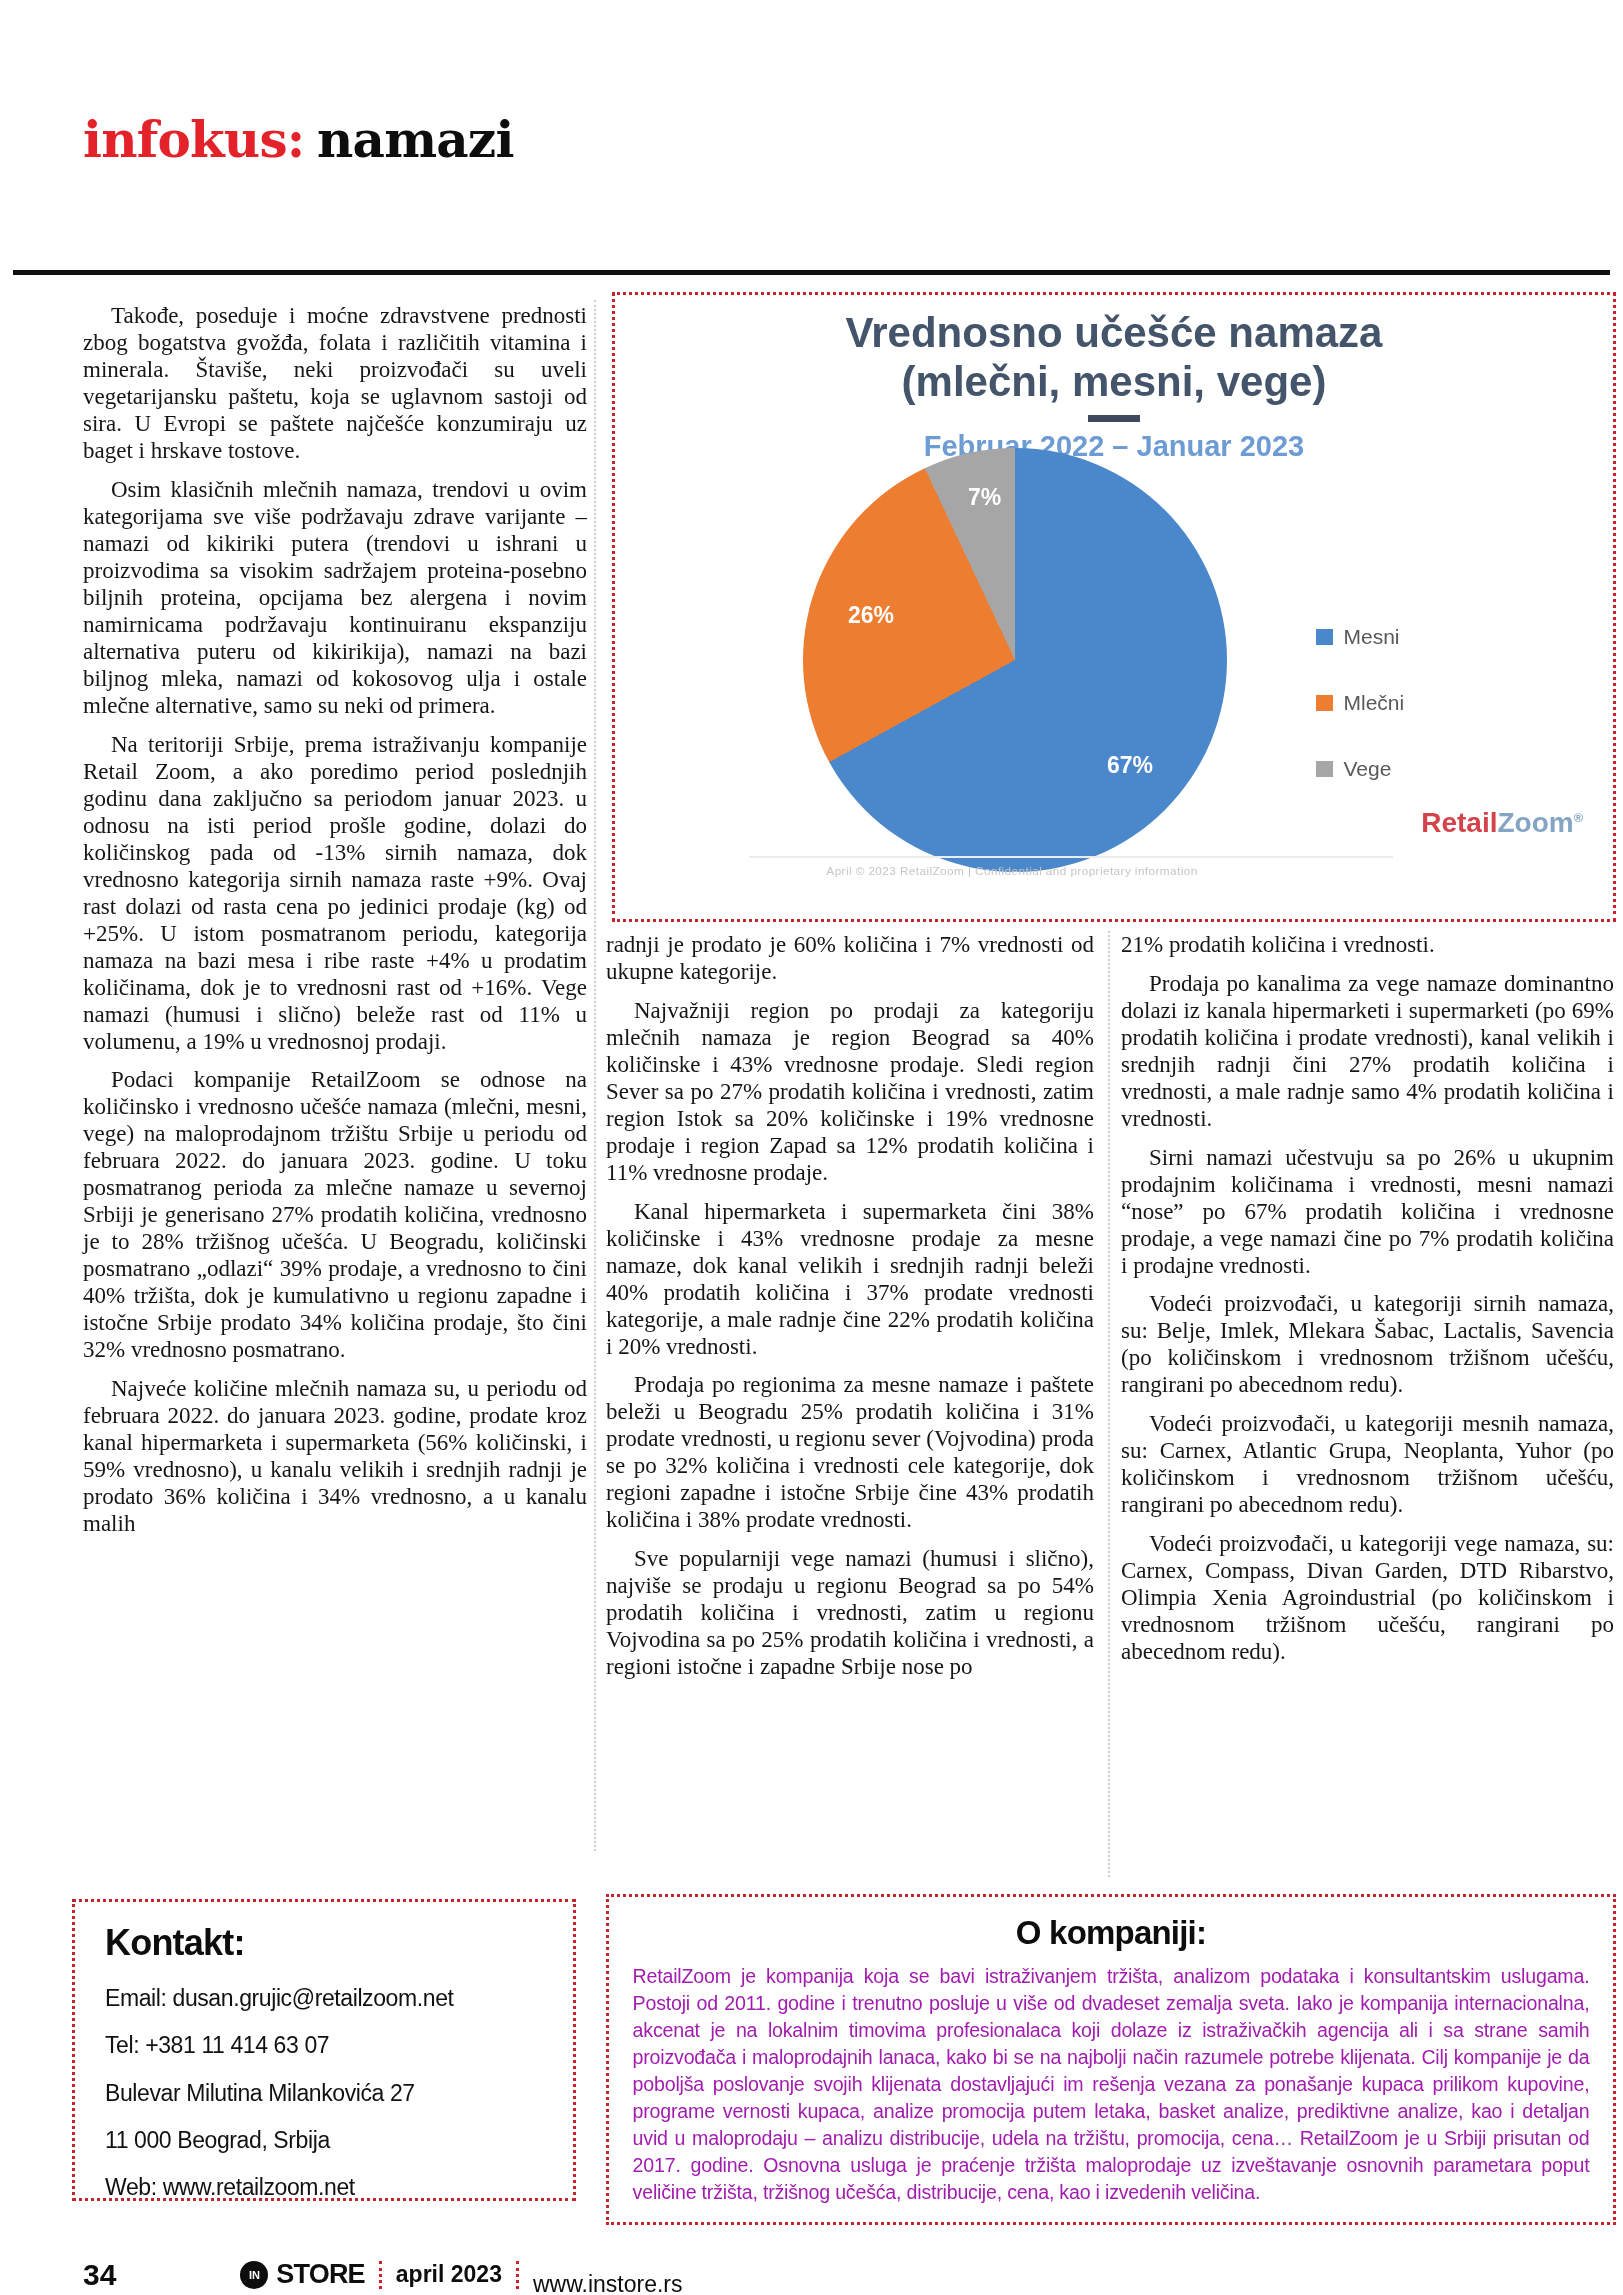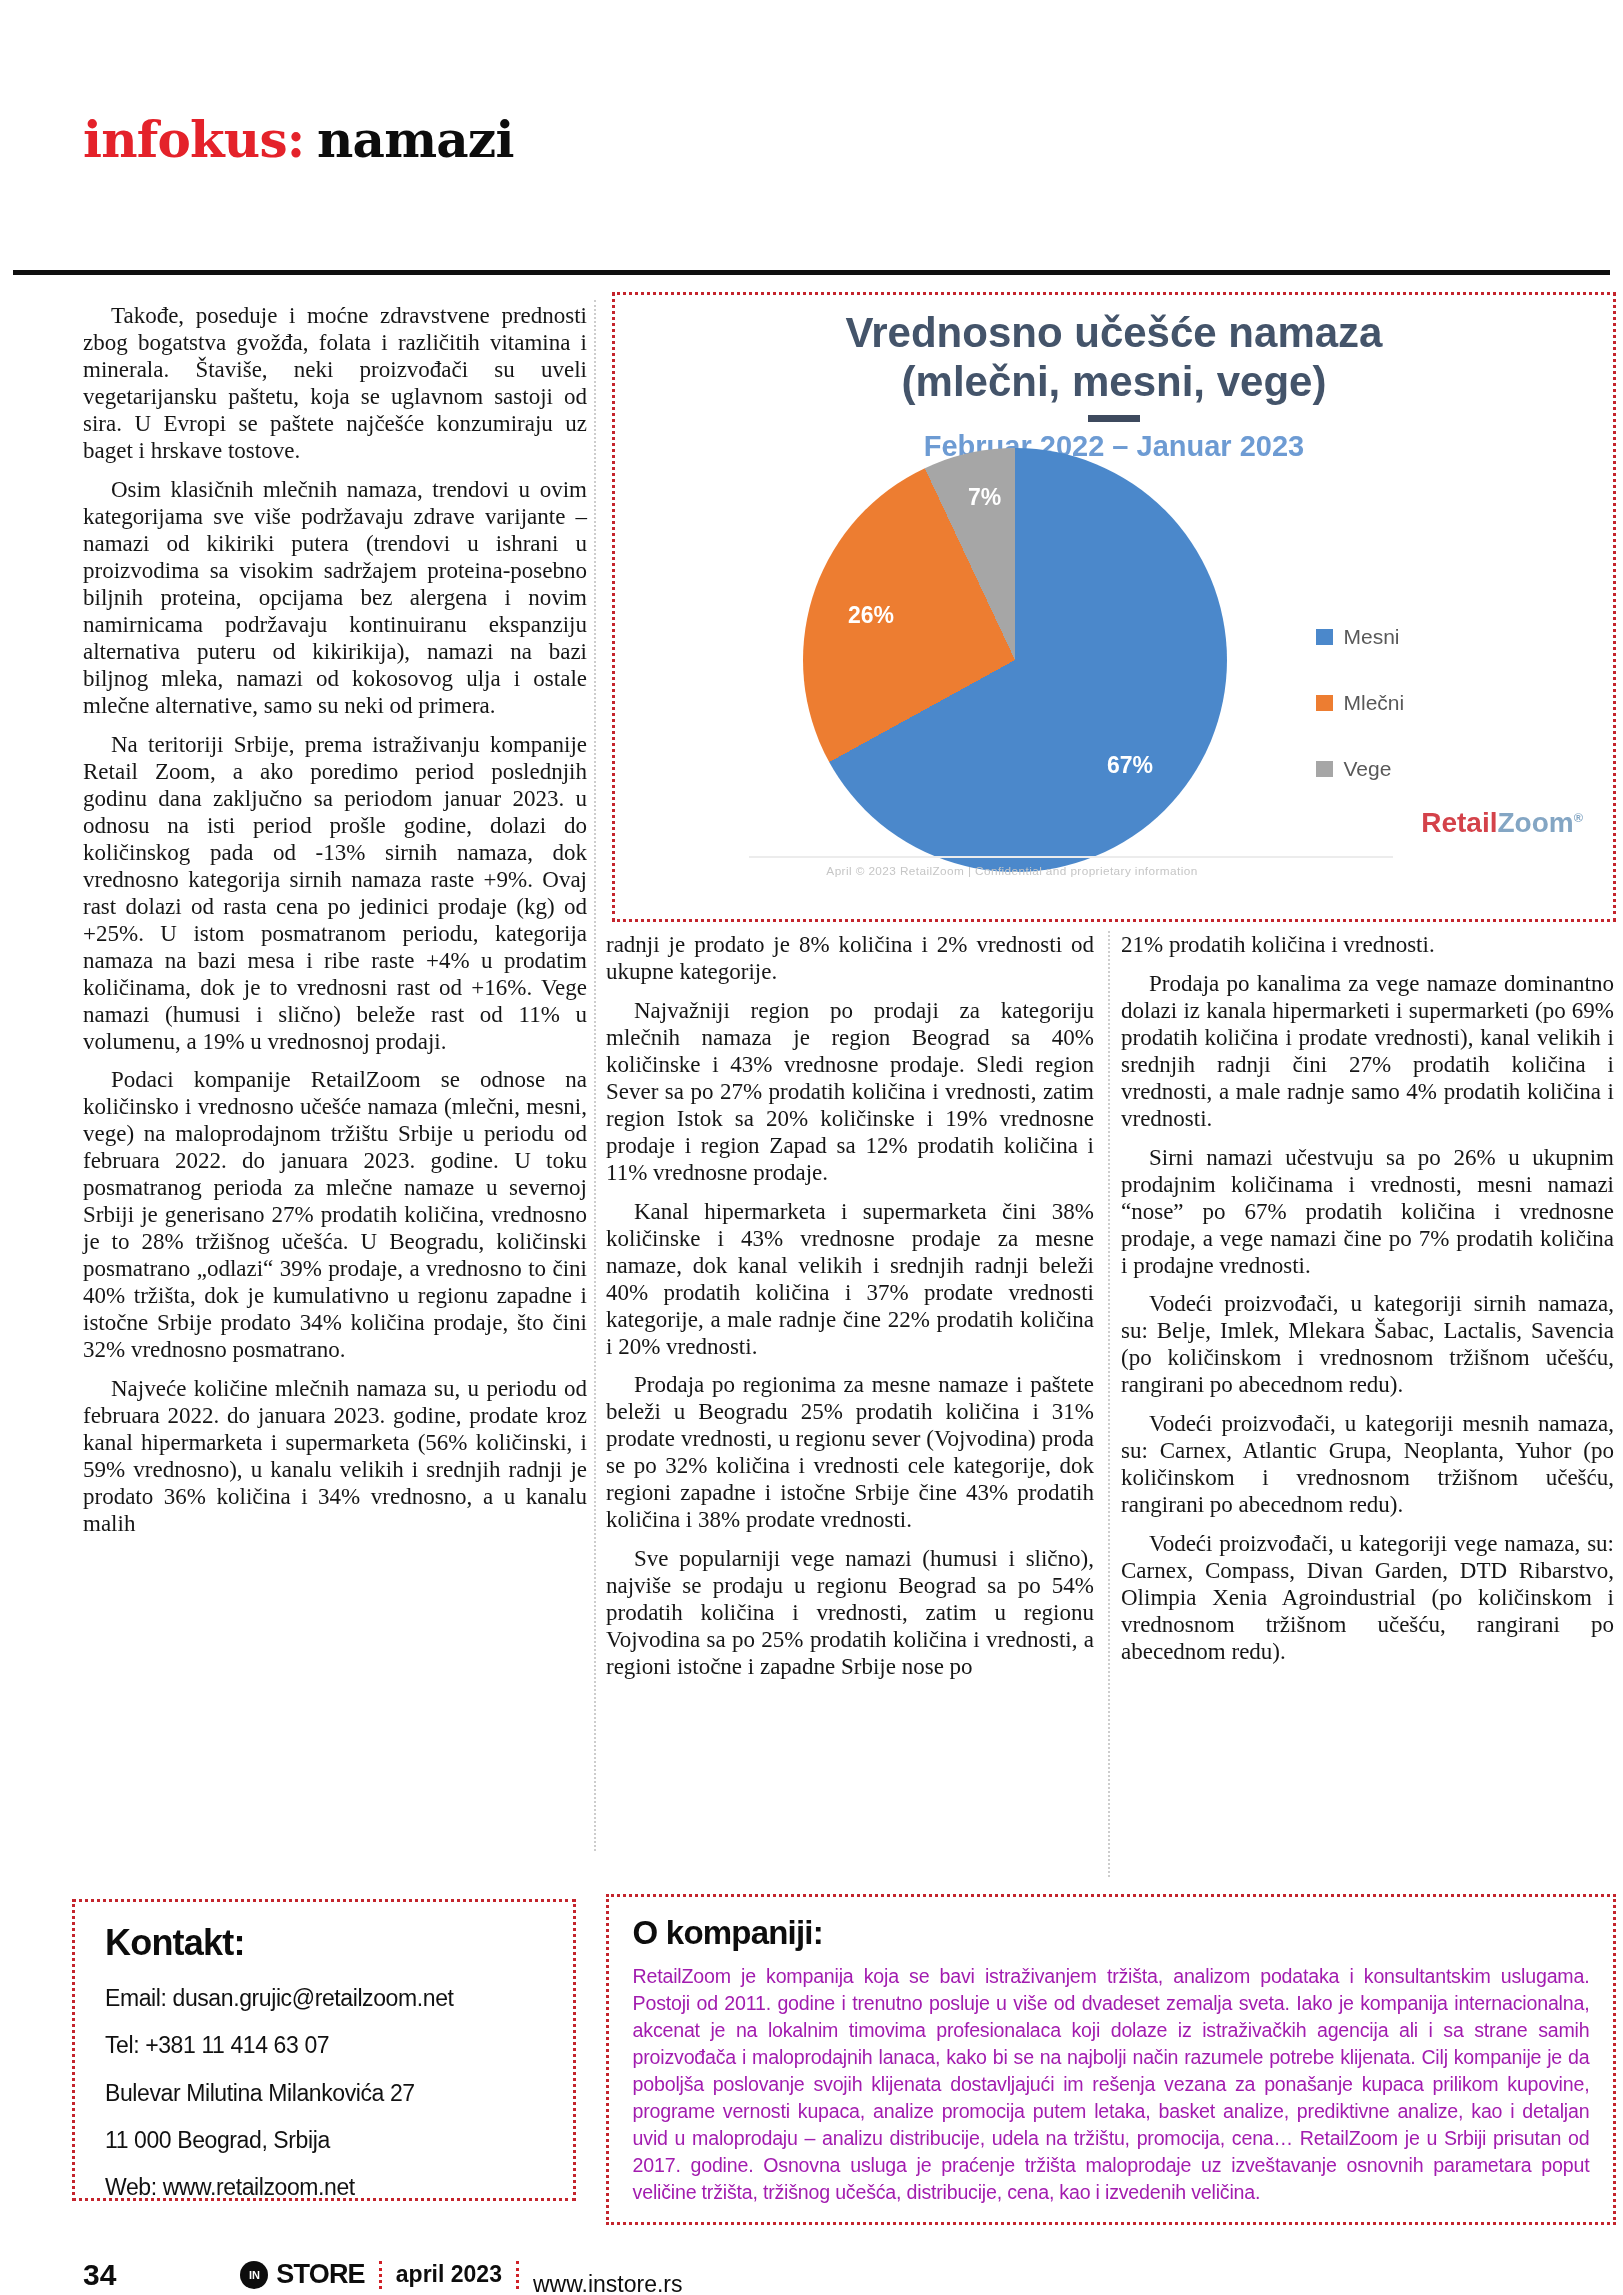--- a/index.html
+++ b/index.html
@@ -87,21 +87,21 @@
   }
   .kontakt-title{font-size:36px;font-weight:bold;color:#0d0d0d;letter-spacing:-0.8px;}
   .kontakt-line{font-size:23px;color:#111;margin-top:20.4px;letter-spacing:-0.4px;}
   
   .about-box{
     position:absolute;left:606px;top:1894px;width:1010px;
     border:3.9px dotted #c4242c;box-sizing:border-box;
     padding:17.3px 23.6px 15.7px 23.6px;
     font-family:"Liberation Sans", sans-serif;
   }
-  .about-title{font-size:33px;font-weight:bold;color:#0d0d0d;letter-spacing:-0.8px;}
+  .about-title{font-size:33px;font-weight:bold;color:#0d0d0d;letter-spacing:-0.8px;text-align:center;}
   .about-body{
     margin-top:11px;font-size:19.6px;line-height:27px;color:#a21caf;
     text-align:justify;letter-spacing:-0.2px;
   }
   
   .footer{
     position:absolute;left:83px;top:2251px;display:flex;align-items:center;
     font-family:"Liberation Sans", sans-serif;color:#0d0d0d;
   }
   .page-num{font-size:30px;font-weight:800;}
@@ -166,21 +166,21 @@
 
   <div class="col col1">
     <p>Takođe, poseduje i moćne zdravstvene prednosti zbog bogatstva gvožđa, folata i različitih vitamina i minerala. Štaviše, neki proizvođači su uveli vegetarijansku paštetu, koja se uglavnom sastoji od sira. U Evropi se paštete najčešće konzumiraju uz baget i hrskave tostove.</p>
     <p>Osim klasičnih mlečnih namaza, trendovi u ovim kategorijama sve više podržavaju zdrave varijante – namazi od kikiriki putera (trendovi u ishrani u proizvodima sa visokim sadržajem proteina-posebno biljnih proteina, opcijama bez alergena i novim namirnicama podržavaju kontinuiranu ekspanziju alternativa puteru od kikirikija), namazi na bazi biljnog mleka, namazi od kokosovog ulja i ostale mlečne alternative, samo su neki od primera.</p>
     <p>Na teritoriji Srbije, prema istraživanju kompanije Retail Zoom, a ako poredimo period poslednjih godinu dana zaključno sa periodom januar 2023. u odnosu na isti period prošle godine, dolazi do količinskog pada od -13% sirnih namaza, dok vrednosno kategorija sirnih namaza raste +9%. Ovaj rast dolazi od rasta cena po jedinici prodaje (kg) od +25%. U istom posmatranom periodu, kategorija namaza na bazi mesa i ribe raste +4% u prodatim količinama, dok je to vrednosni rast od +16%. Vege namazi (humusi i slično) beleže rast od 11% u volumenu, a 19% u vrednosnoj prodaji.</p>
     <p>Podaci kompanije RetailZoom se odnose na količinsko i vrednosno učešće namaza (mlečni, mesni, vege) na maloprodajnom tržištu Srbije u periodu od februara 2022. do januara 2023. godine. U toku posmatranog perioda za mlečne namaze u severnoj Srbiji je generisano 27% prodatih količina, vrednosno je to 28% tržišnog učešća. U Beogradu, količinski posmatrano „odlazi“ 39% prodaje, a vrednosno to čini 40% tržišta, dok je kumulativno u regionu zapadne i istočne Srbije prodato 34% količina prodaje, što čini 32% vrednosno posmatrano.</p>
     <p>Najveće količine mlečnih namaza su, u periodu od februara 2022. do januara 2023. godine, prodate kroz kanal hipermarketa i supermarketa (56% količinski, i 59% vrednosno), u kanalu velikih i srednjih radnji je prodato 36% količina i 34% vrednosno, a u kanalu malih</p>
   </div>
 
   <div class="col col2">
-    <p class="no-indent">radnji je prodato je 8%  količina i 2% vrednosti od ukupne kategorije.</p>
+    <p class="no-indent">radnji je prodato je 60%  količina i 7% vrednosti od ukupne kategorije.</p>
     <p>Najvažniji region po prodaji za kategoriju mlečnih namaza je region Beograd sa 40% količinske i 43% vrednosne prodaje. Sledi region Sever sa po 27% prodatih količina i vrednosti, zatim region Istok sa 20% količinske i 19% vrednosne prodaje i region Zapad sa 12% prodatih količina i 11% vrednosne prodaje.</p>
     <p>Kanal hipermarketa i supermarketa čini 38% količinske i 43% vrednosne prodaje za mesne namaze, dok kanal velikih i srednjih radnji beleži 40% prodatih količina i 37% prodate vrednosti kategorije, a male radnje čine 22% prodatih količina i 20% vrednosti.</p>
     <p>Prodaja po regionima za mesne namaze i paštete beleži u Beogradu 25% prodatih količina i 31% prodate vrednosti, u regionu sever (Vojvodina) proda se po 32% količina i vrednosti cele kategorije, dok regioni zapadne i istočne Srbije čine 43% prodatih količina i 38% prodate vrednosti.</p>
     <p>Sve popularniji vege namazi (humusi i slično), najviše se prodaju u regionu Beograd sa po 54% prodatih količina i vrednosti, zatim u regionu Vojvodina sa po 25% prodatih količina i vrednosti, a regioni istočne i zapadne Srbije nose po</p>
   </div>
 
   <div class="col col3">
     <p class="no-indent">21% prodatih količina i vrednosti.</p>
     <p>Prodaja po kanalima za vege namaze dominantno dolazi iz kanala hipermarketi i supermarketi (po 69% prodatih količina i prodate vrednosti), kanal velikih i srednjih radnji čini 27% prodatih količina i vrednosti, a male radnje samo 4% prodatih količina i vrednosti.</p>
     <p>Sirni namazi učestvuju sa po 26% u ukupnim prodajnim količinama i vrednosti, mesni namazi “nose” po 67% prodatih količina i vrednosne prodaje, a vege namazi čine po 7% prodatih količina i prodajne vrednosti.</p>

